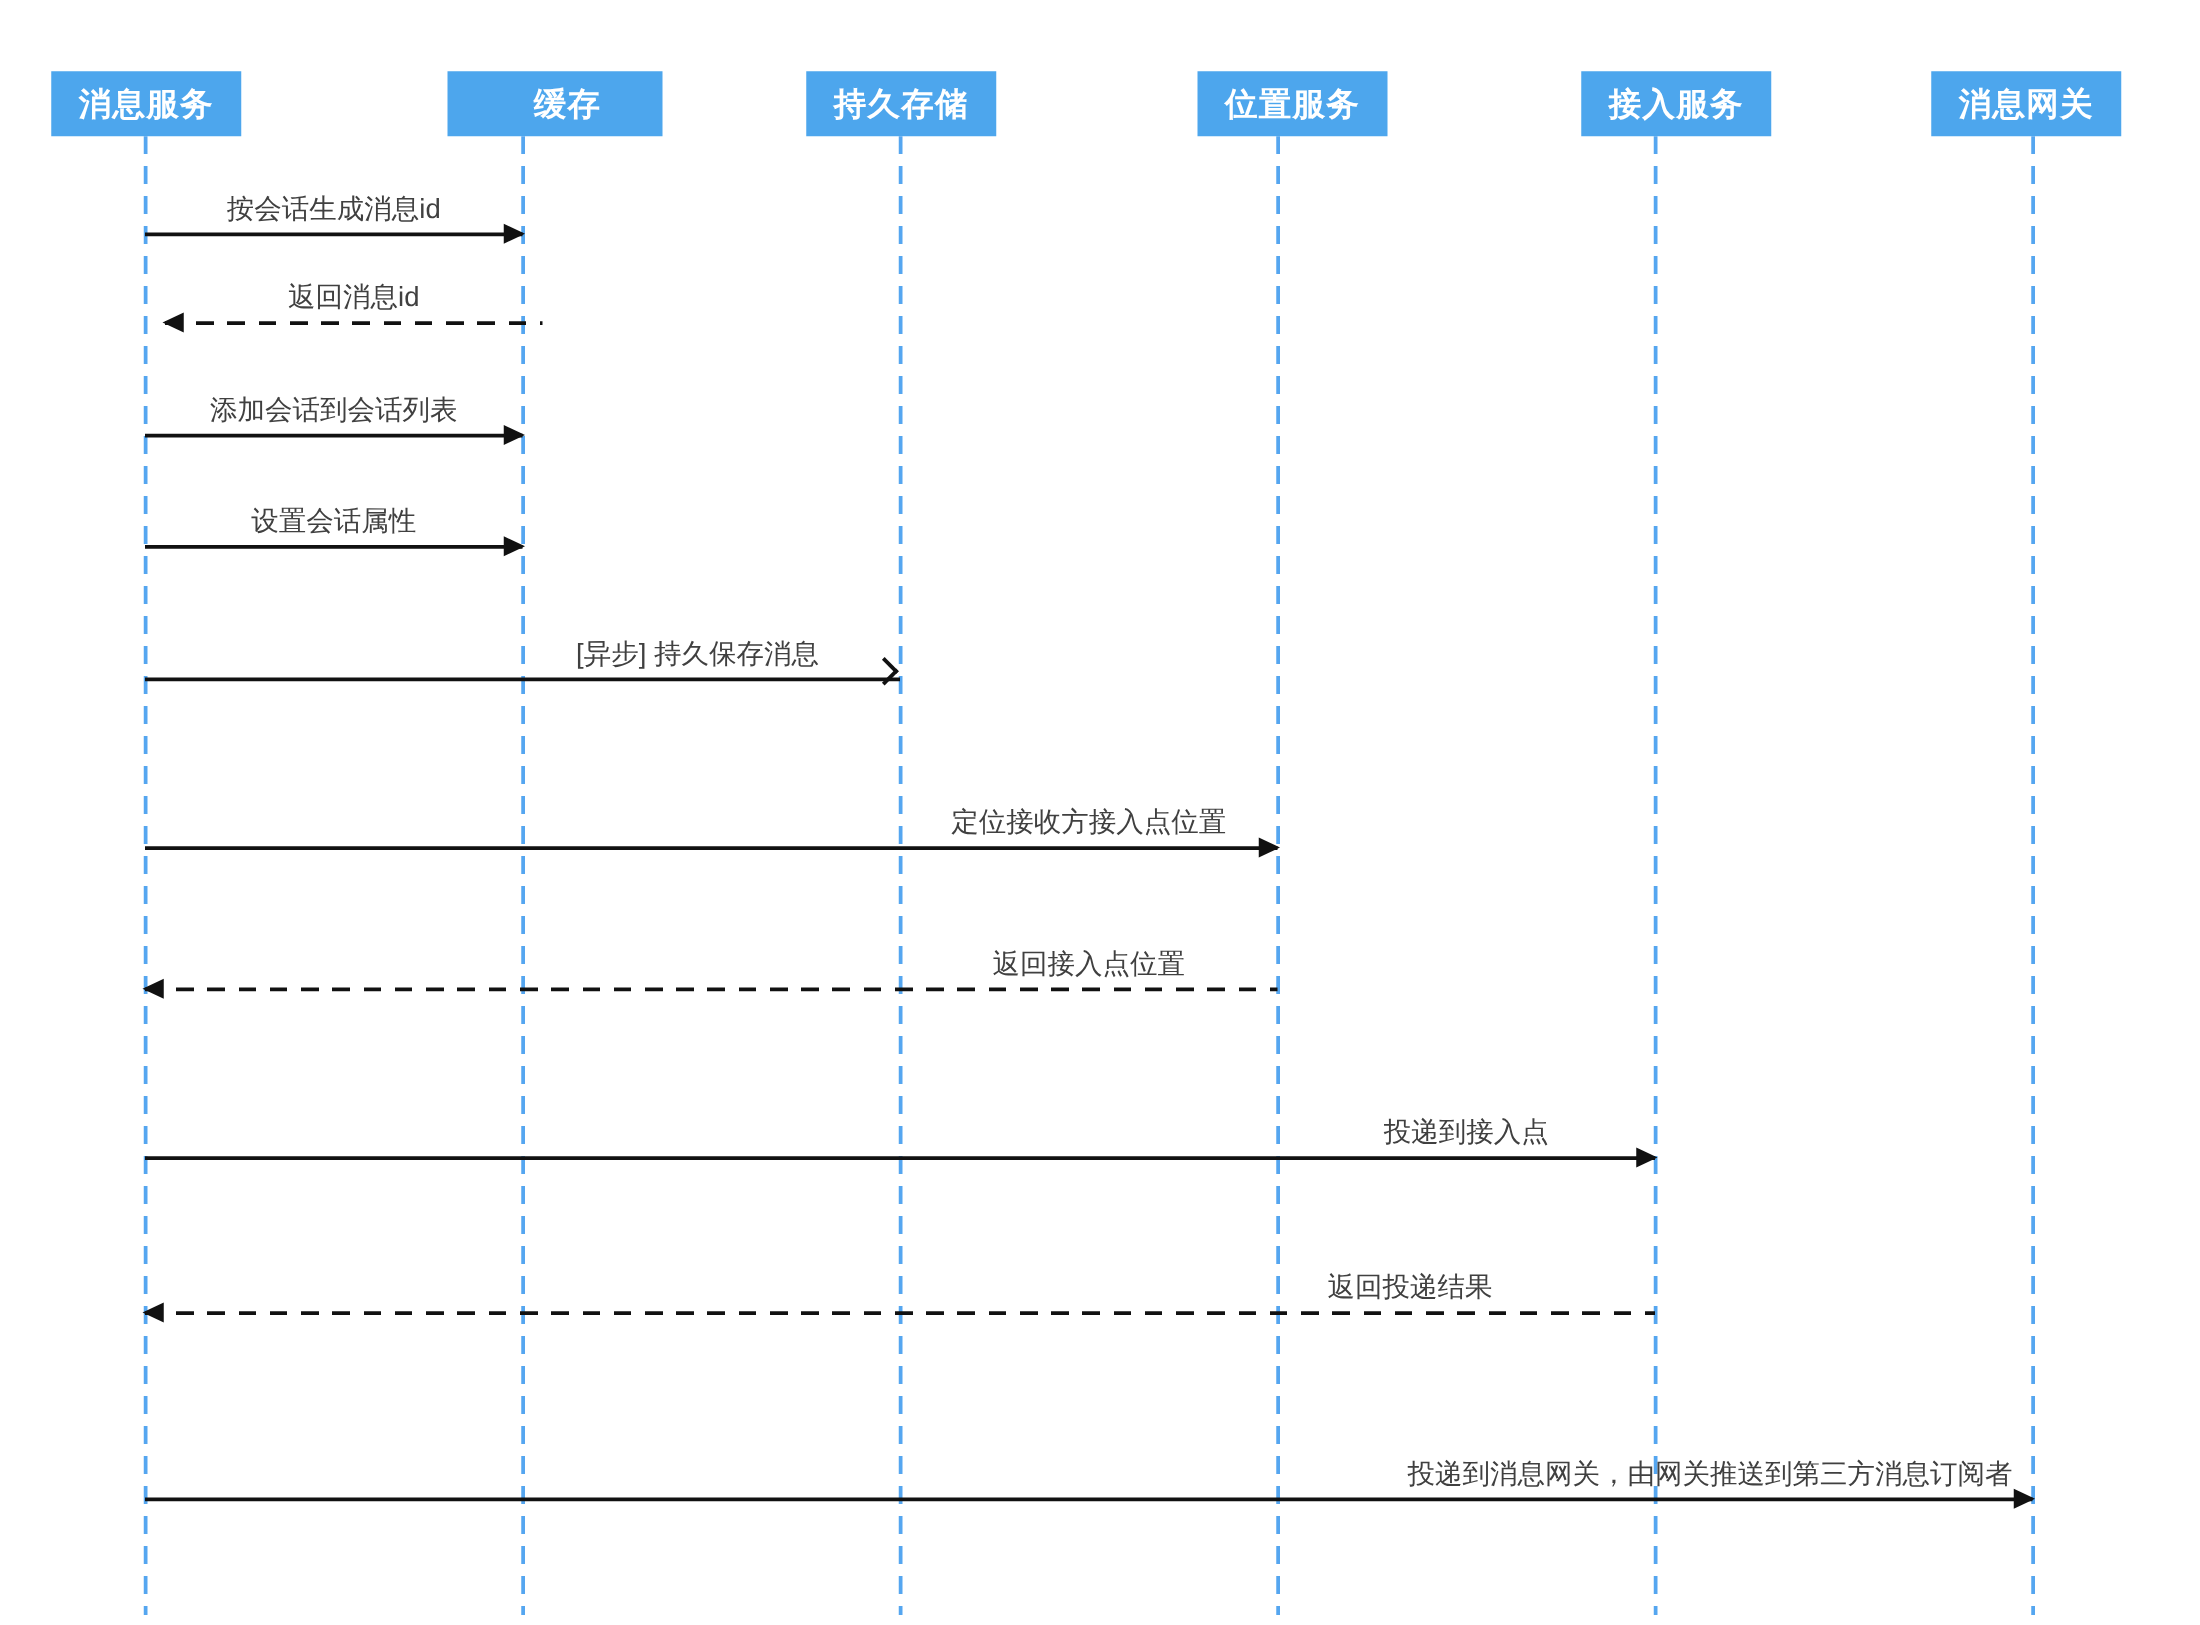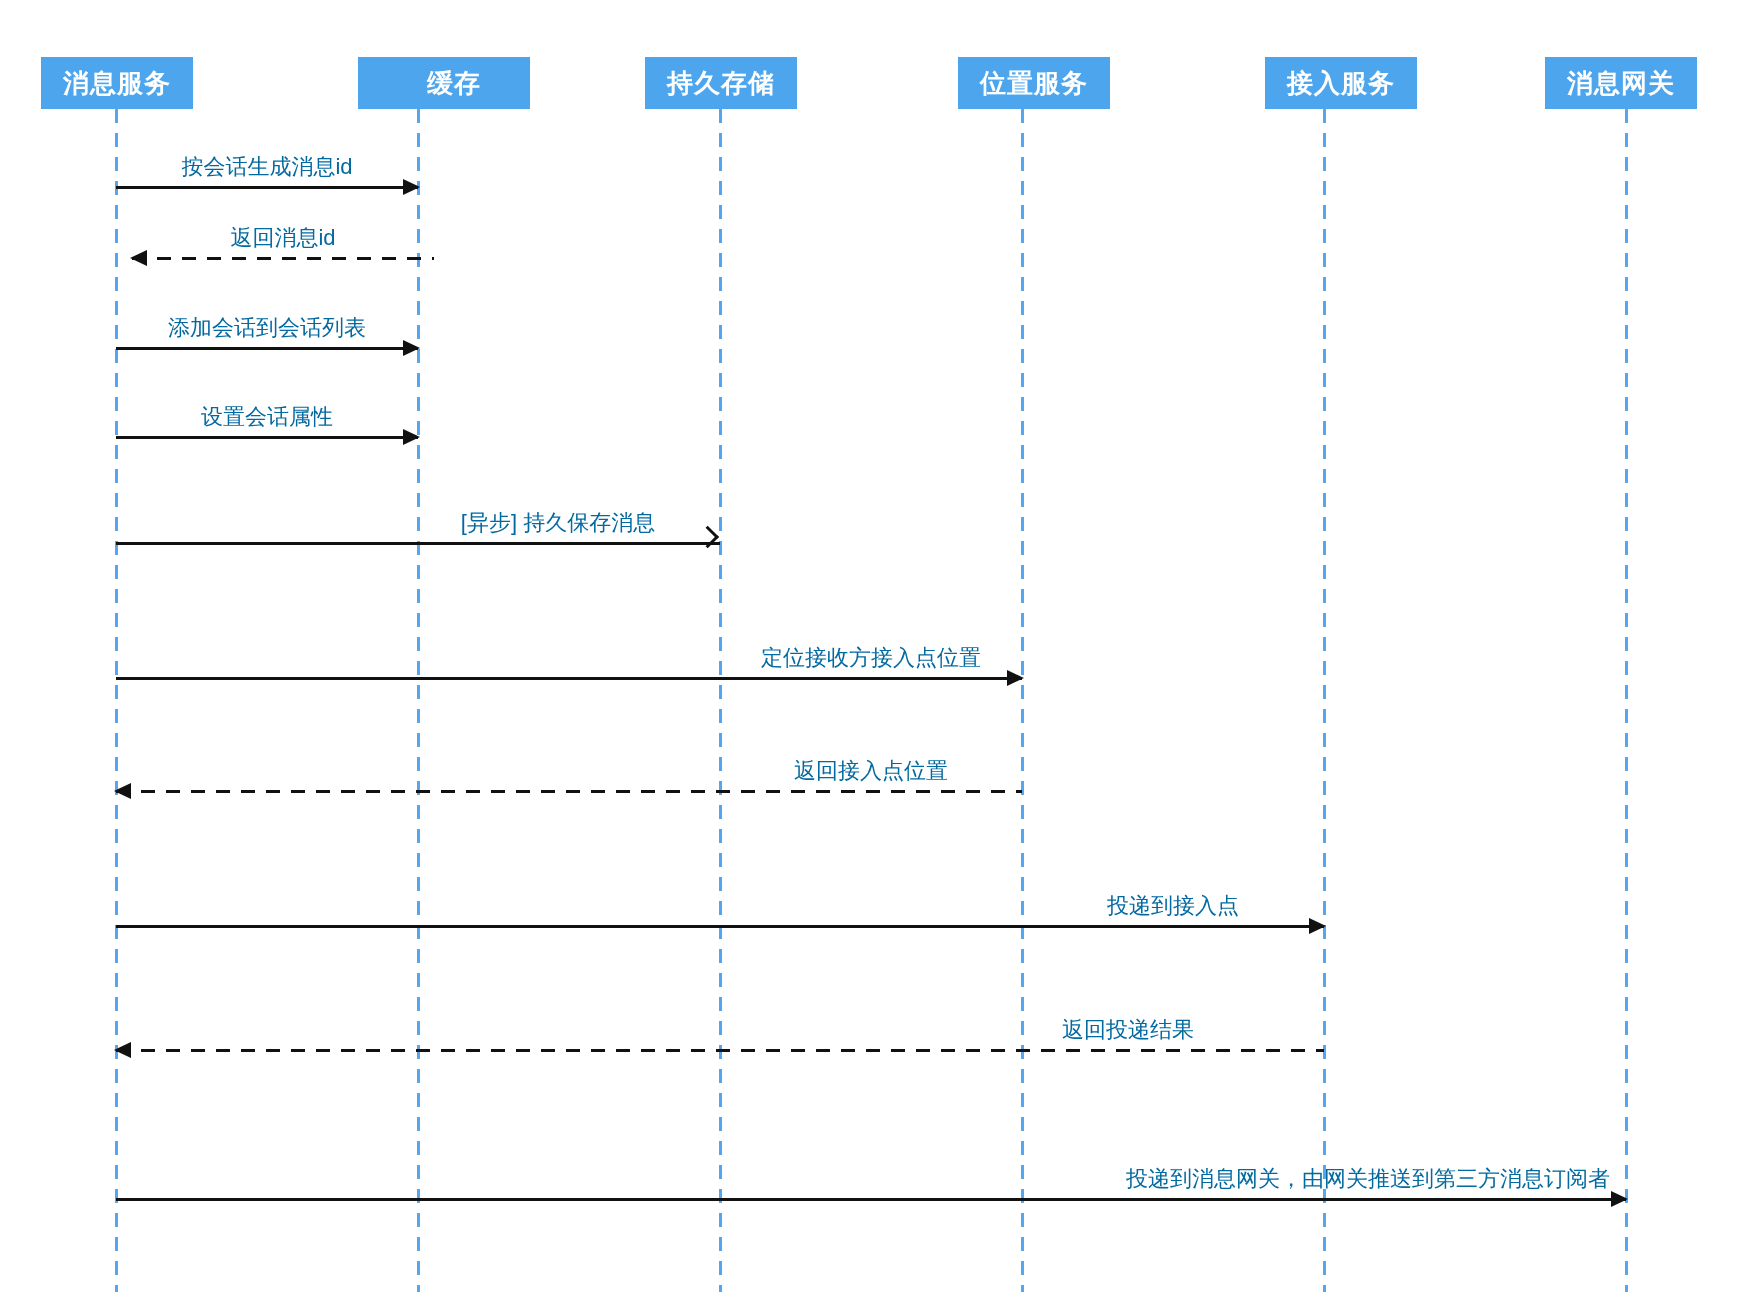--- a/index.html
+++ b/index.html
@@ -80,21 +80,21 @@
     border-top: 3px solid #111111;
     border-right: 3px solid #111111;
     transform: rotate(45deg);
     transform-origin: 100% 0%;
     margin-top: 1px;
   }
   .msg-label {
     position: absolute;
     bottom: 9px;
     font-size: 22px;
-    color: #0369a1;
+    color: #404040;
     text-align: center;
     white-space: nowrap;
     line-height: 26px;
   }
   .msg-label.right-align { text-align: right; }
 </style>
 </head>
 <body>
 
 <div class="canvas">

